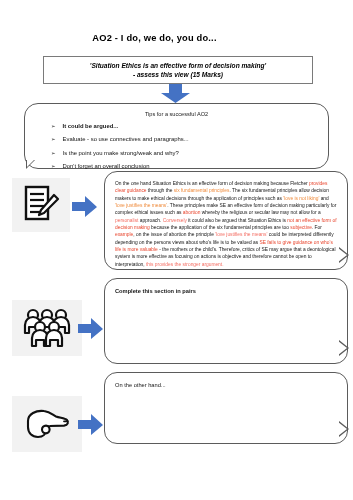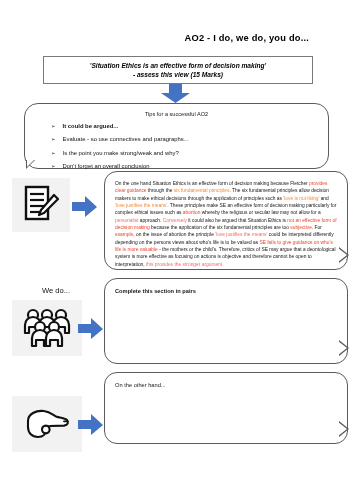--- a/index.html
+++ b/index.html
@@ -5,21 +5,21 @@
   html,body{margin:0;padding:0;}
   body{
     width:353px;height:500px;background:#ffffff;
     font-family:"Liberation Sans", sans-serif;
     color:#1a1a1a;position:relative;overflow:hidden;
   }
   .page{position:relative;width:353px;height:500px;}
 
   
   .title{
-    position:absolute;left:0;top:33px;width:309px;text-align:right;
+    position:absolute;left:0;top:33px;width:309px;text-align:center;
     font-size:9.3px;font-weight:bold;letter-spacing:.2px;color:#000;
   }
 
   
   .question-box{
     position:absolute;left:43px;top:56px;width:270px;height:28px;
     border:1px solid #7a7a7a;background:#fff;box-sizing:border-box;
     display:flex;flex-direction:column;align-items:center;justify-content:center;
   }
   .question-line{
@@ -167,21 +167,20 @@
   <svg class="arrow-right ar1" viewBox="0 0 26 22">
     <polygon points="0,6 13,6 13,0 25,11 13,21 13,15 0,15" fill="#4472C4"></polygon>
   </svg>
 
   <div class="bubble bub-main">
     <div class="para"><span>On the one hand Situation Ethics is an effective form of decision making because Fletcher </span><span class="c-red">provides clear guidance</span><span> through the </span><span class="c-orange">six fundamental principles</span><span>. The six fundamental principles allow decision makers to make ethical decisions through the application of principles such as </span><span class="c-orange">'love is not liking'</span><span> and </span><span class="c-orange">'love justifies the means'</span><span>. These principles make SE an effective form of decision making particularly for complex ethical issues such as </span><span class="c-red">abortion</span><span> whereby the religious or secular law may not allow for a </span><span class="c-pink">personalist</span><span> approach. </span><span class="c-pink">Conversely</span><span> it could also be argued that Situation Ethics is </span><span class="c-red">not an effective form of decision making</span><span> because the application of the six fundamental principles are too </span><span class="c-red">subjective</span><span>. For </span><span class="c-red">example</span><span>, on the issue of abortion the principle </span><span class="c-pink">'love justifies the means'</span><span> could be interpreted differently depending on the persons views about who's life is to be valued as </span><span class="c-red">SE fails to give guidance on who's life is more valuable</span><span> - the mothers or the child's. Therefore, critics of SE may argue that a deontological system is more effective as focusing on actions is objective and therefore cannot be open to interpretation, </span><span class="c-pink">this provides the stronger argument.</span></div>
   </div>
   <div class="tail tail-r tr1"></div>
   <div class="tail tail-r-in tr1i"></div>
 
-  <div class="side-label lbl-we">We do...</div>
   <div class="icon-tile tile-we">
     <svg width="54" height="42" viewBox="0 0 54 42">
       <circle cx="13" cy="8" r="5" fill="#fff" stroke="#111" stroke-width="2.2"></circle>
       <path d="M5 26 V18 a8 8 0 0 1 16 0 V26 h-4 v-6 h-8 v6 Z" fill="#fff" stroke="#111" stroke-width="2.2" stroke-linejoin="round"></path>
       <circle cx="27" cy="8" r="5" fill="#fff" stroke="#111" stroke-width="2.2"></circle>
       <path d="M19 26 V18 a8 8 0 0 1 16 0 V26 h-4 v-6 h-8 v6 Z" fill="#fff" stroke="#111" stroke-width="2.2" stroke-linejoin="round"></path>
       <circle cx="41" cy="8" r="5" fill="#fff" stroke="#111" stroke-width="2.2"></circle>
       <path d="M33 26 V18 a8 8 0 0 1 16 0 V26 h-4 v-6 h-8 v6 Z" fill="#fff" stroke="#111" stroke-width="2.2" stroke-linejoin="round"></path>
       <circle cx="20" cy="20" r="5" fill="#fff" stroke="#111" stroke-width="2.2"></circle>
       <path d="M12 39 V31 a8 8 0 0 1 16 0 V39 h-4 v-6 h-8 v6 Z" fill="#fff" stroke="#111" stroke-width="2.2" stroke-linejoin="round"></path>

